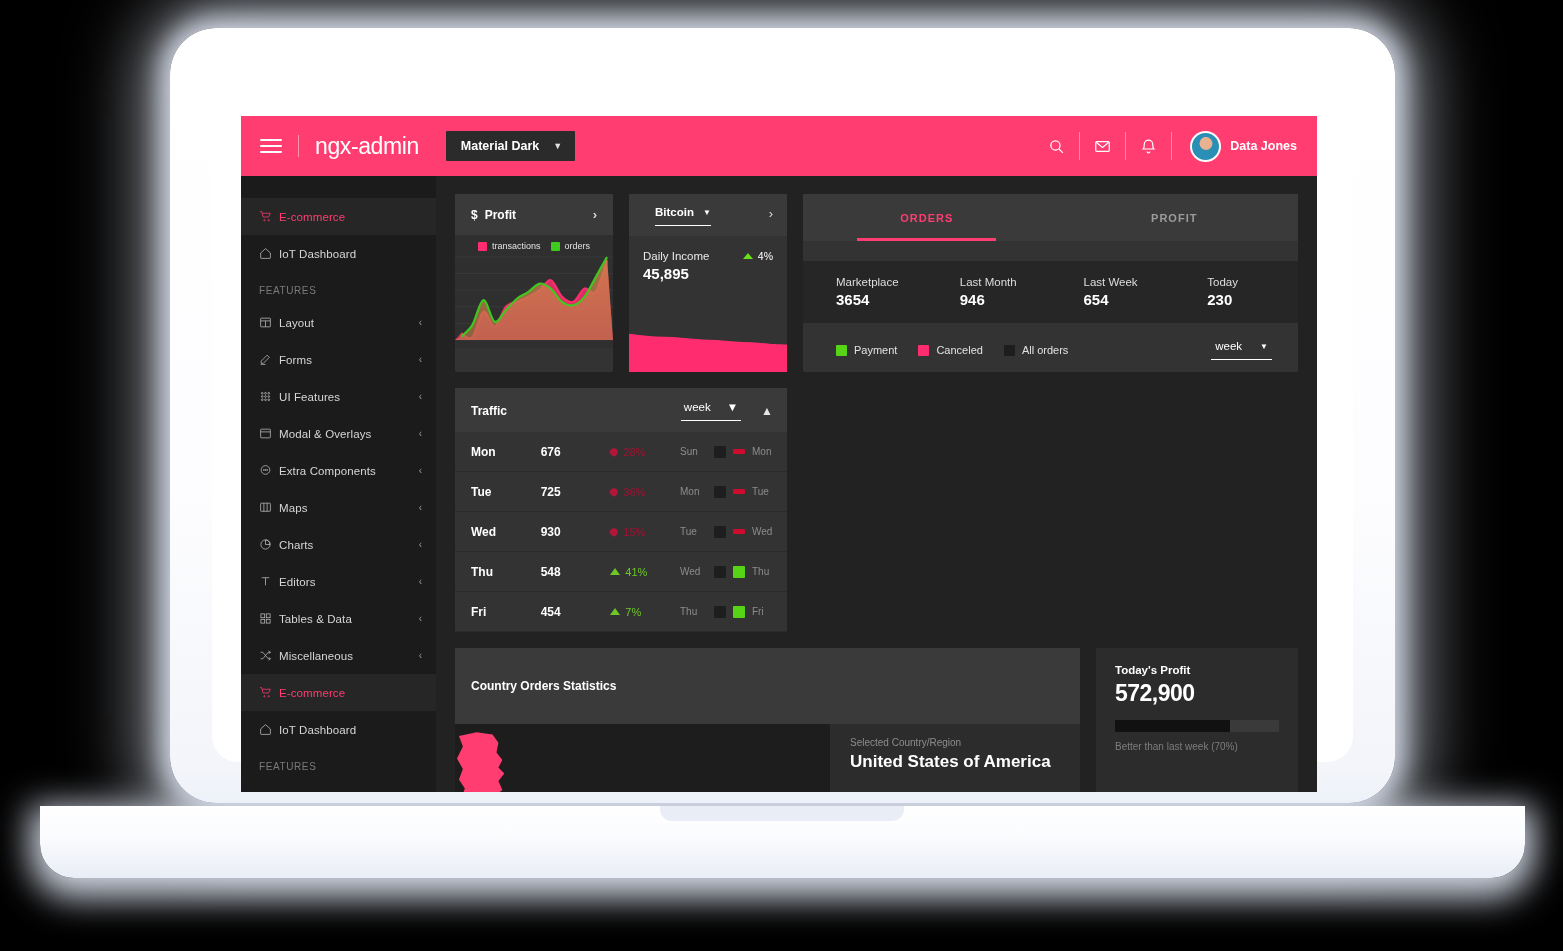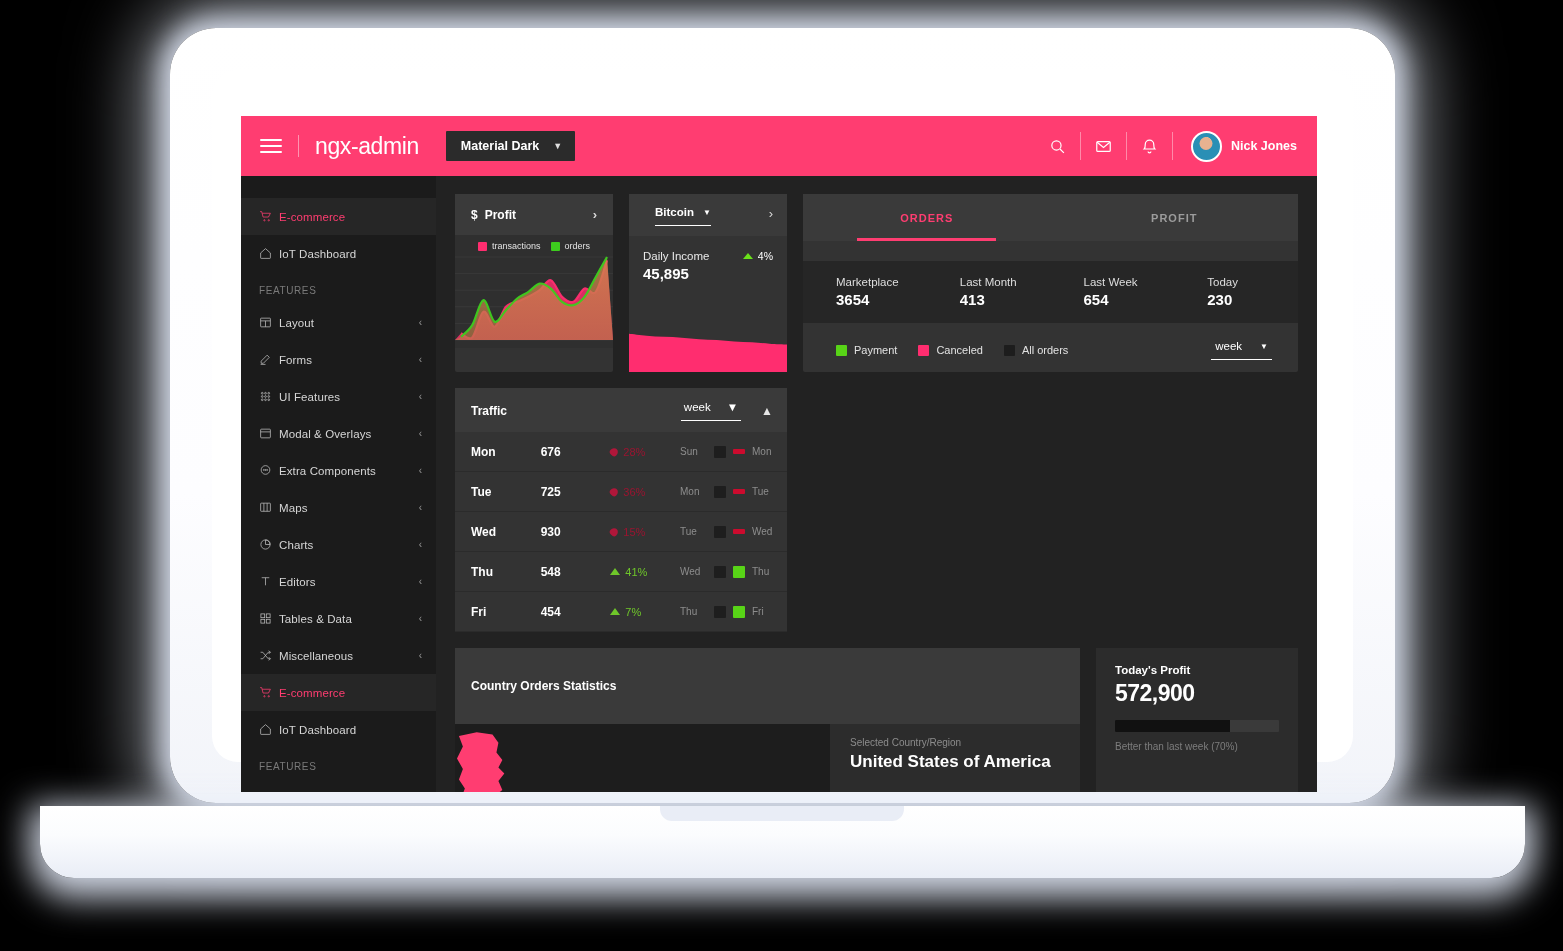--- a/index.html
+++ b/index.html
@@ -315,21 +315,21 @@
           </svg>
       </div>
       <div class="hdr-icon">
         <svg viewBox="0 0 24 24">
             <path d="M6 9a6 6 0 1 1 12 0c0 5 1.5 6.5 1.5 6.5h-15S6 14 6 9z"></path>
             <path d="M10 19a2 2 0 0 0 4 0"></path>
           </svg>
       </div>
       <div class="user-box">
         <div class="avatar"></div>
-        <div class="user-name">Nick Jones</div>
+        <div class="user-name">Data Jones</div>
       </div>
     </div>
   </div>
 
   <div class="sidebar">
     <div id="sidebar-top">
         <div class="nav-item active">
           <span class="nico">
             <svg viewBox="0 0 24 24">
               <path d="M2 3h3l2.5 10h10L21 6H6"></path>
@@ -561,21 +561,21 @@
           <div class="tab active">ORDERS</div>
           <div class="tab">PROFIT</div>
         </div>
         <div class="stats-strip" id="stats-strip">
             <div class="stat">
               <div class="stat-label">Marketplace</div>
               <div class="stat-value">3654</div>
             </div>
             <div class="stat">
               <div class="stat-label">Last Month</div>
-              <div class="stat-value">413</div>
+              <div class="stat-value">946</div>
             </div>
             <div class="stat">
               <div class="stat-label">Last Week</div>
               <div class="stat-value">654</div>
             </div>
             <div class="stat">
               <div class="stat-label">Today</div>
               <div class="stat-value">230</div>
             </div>
           </div>

